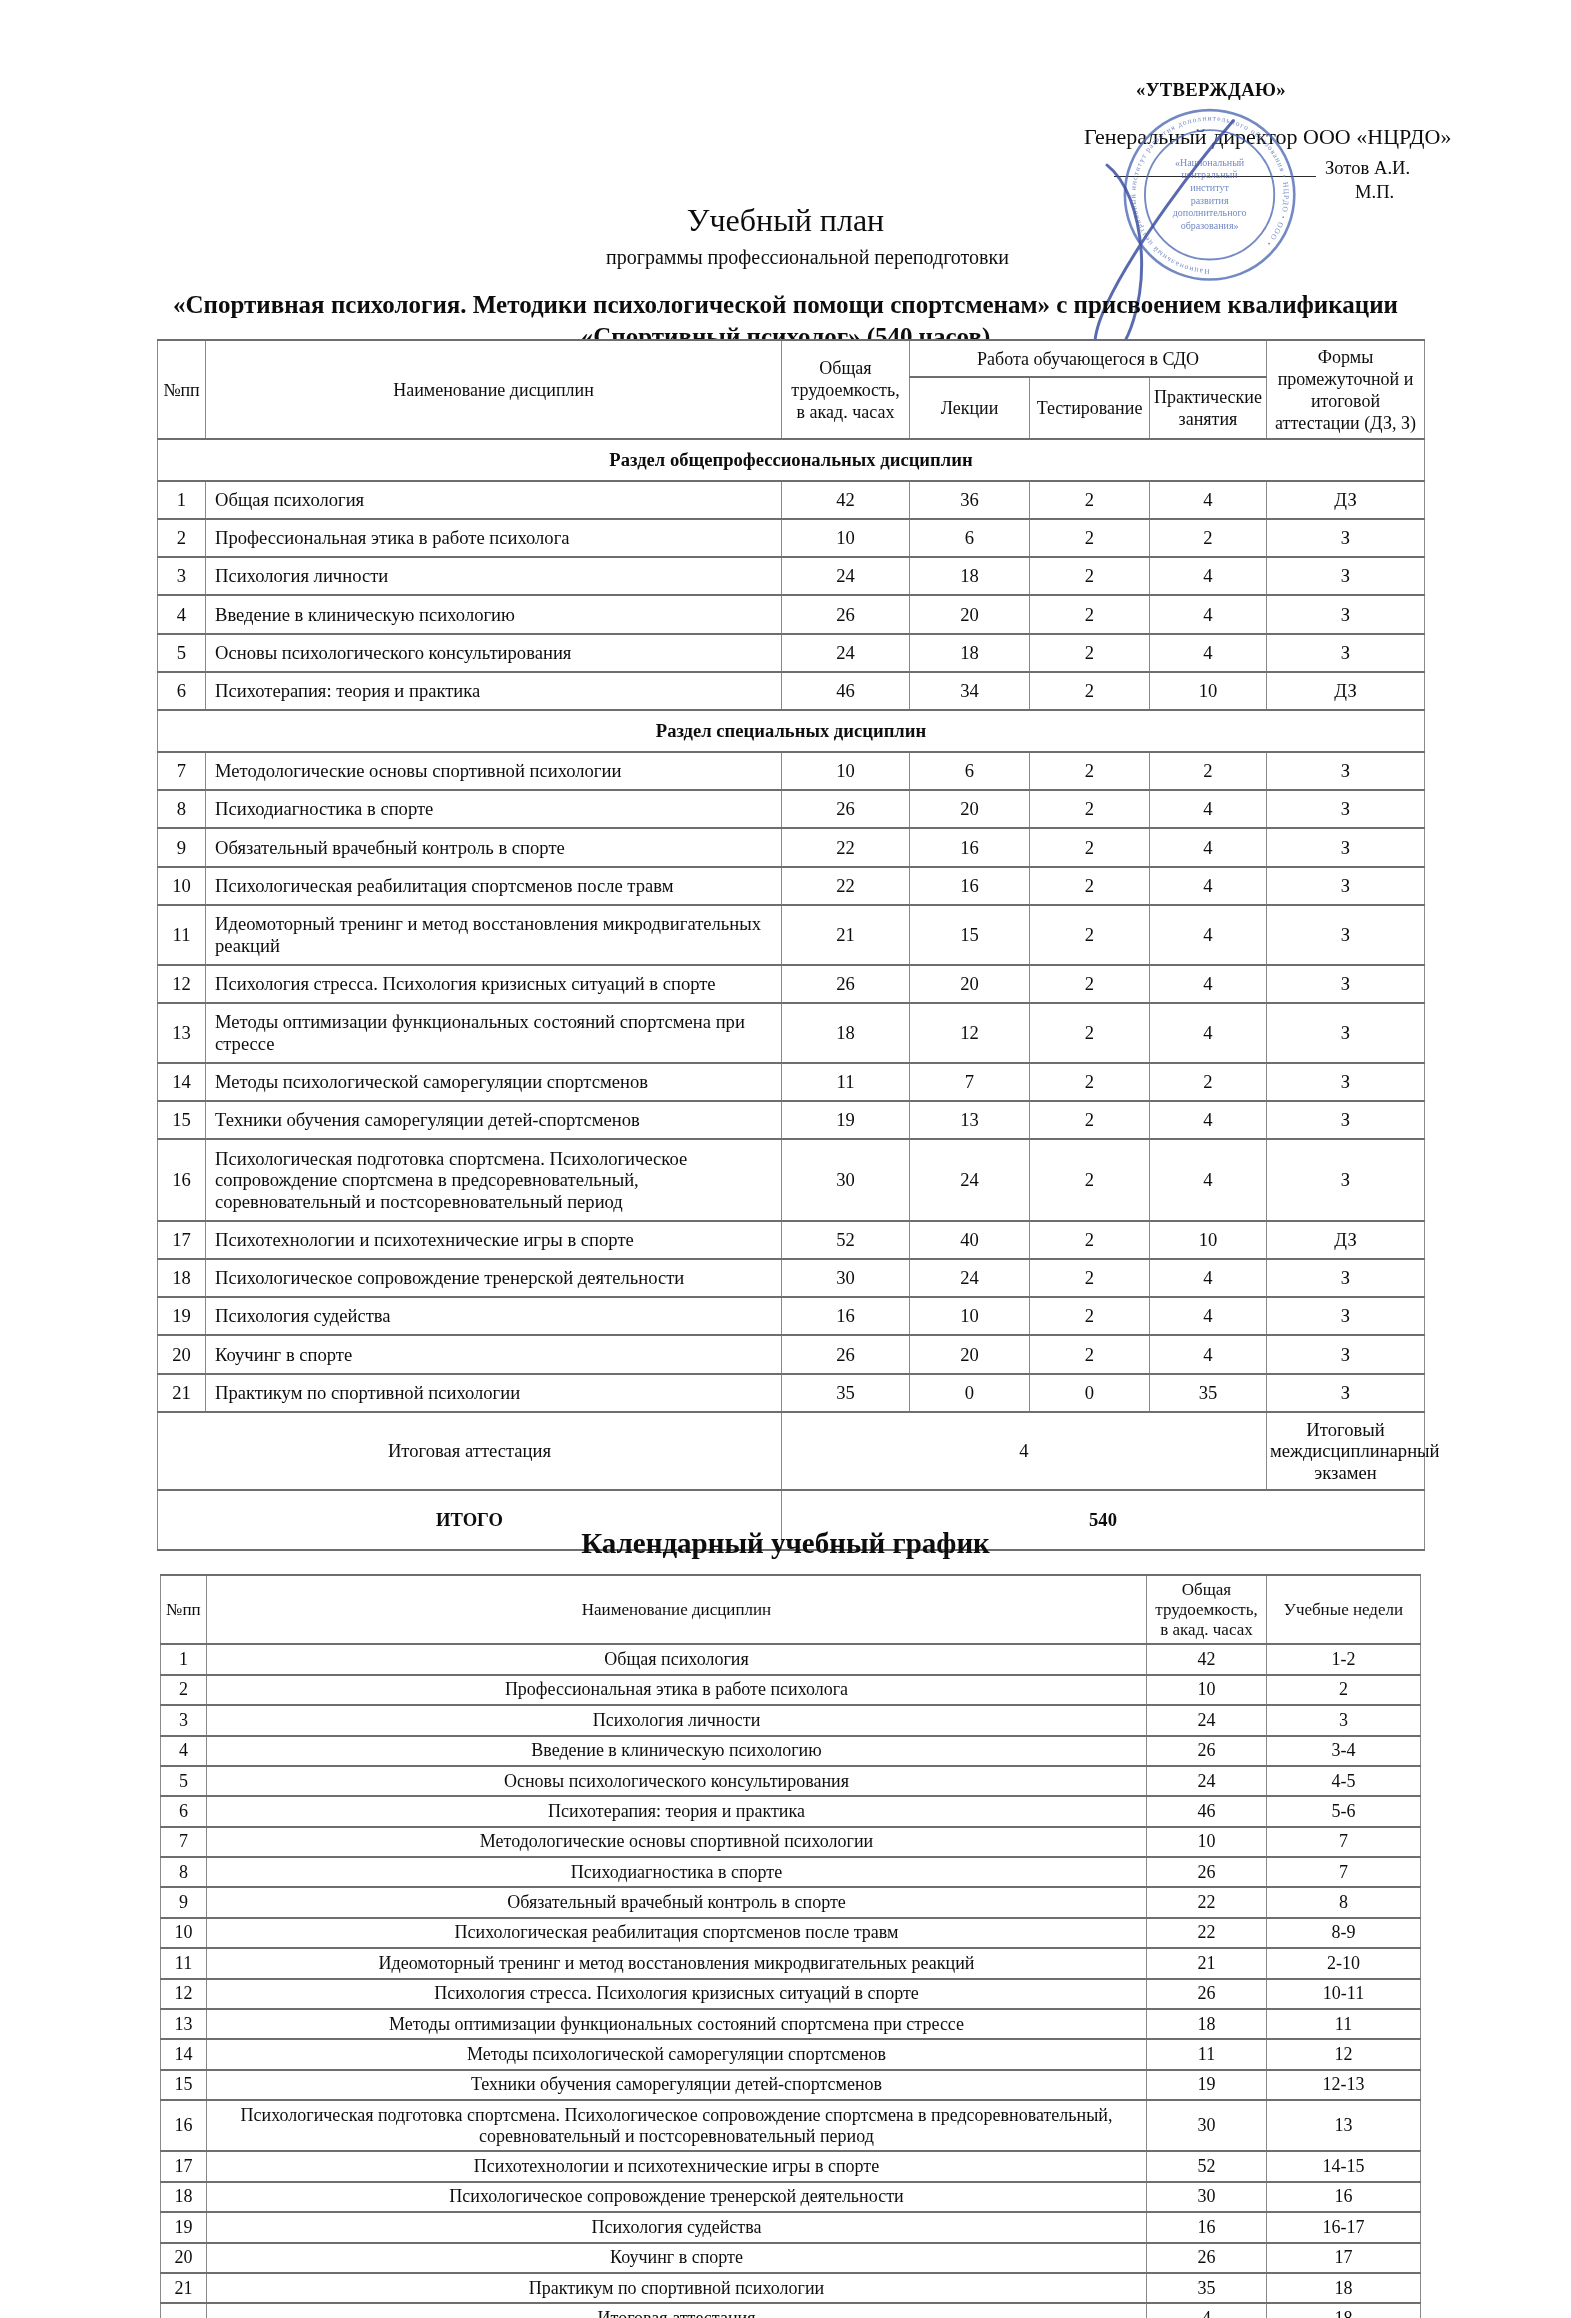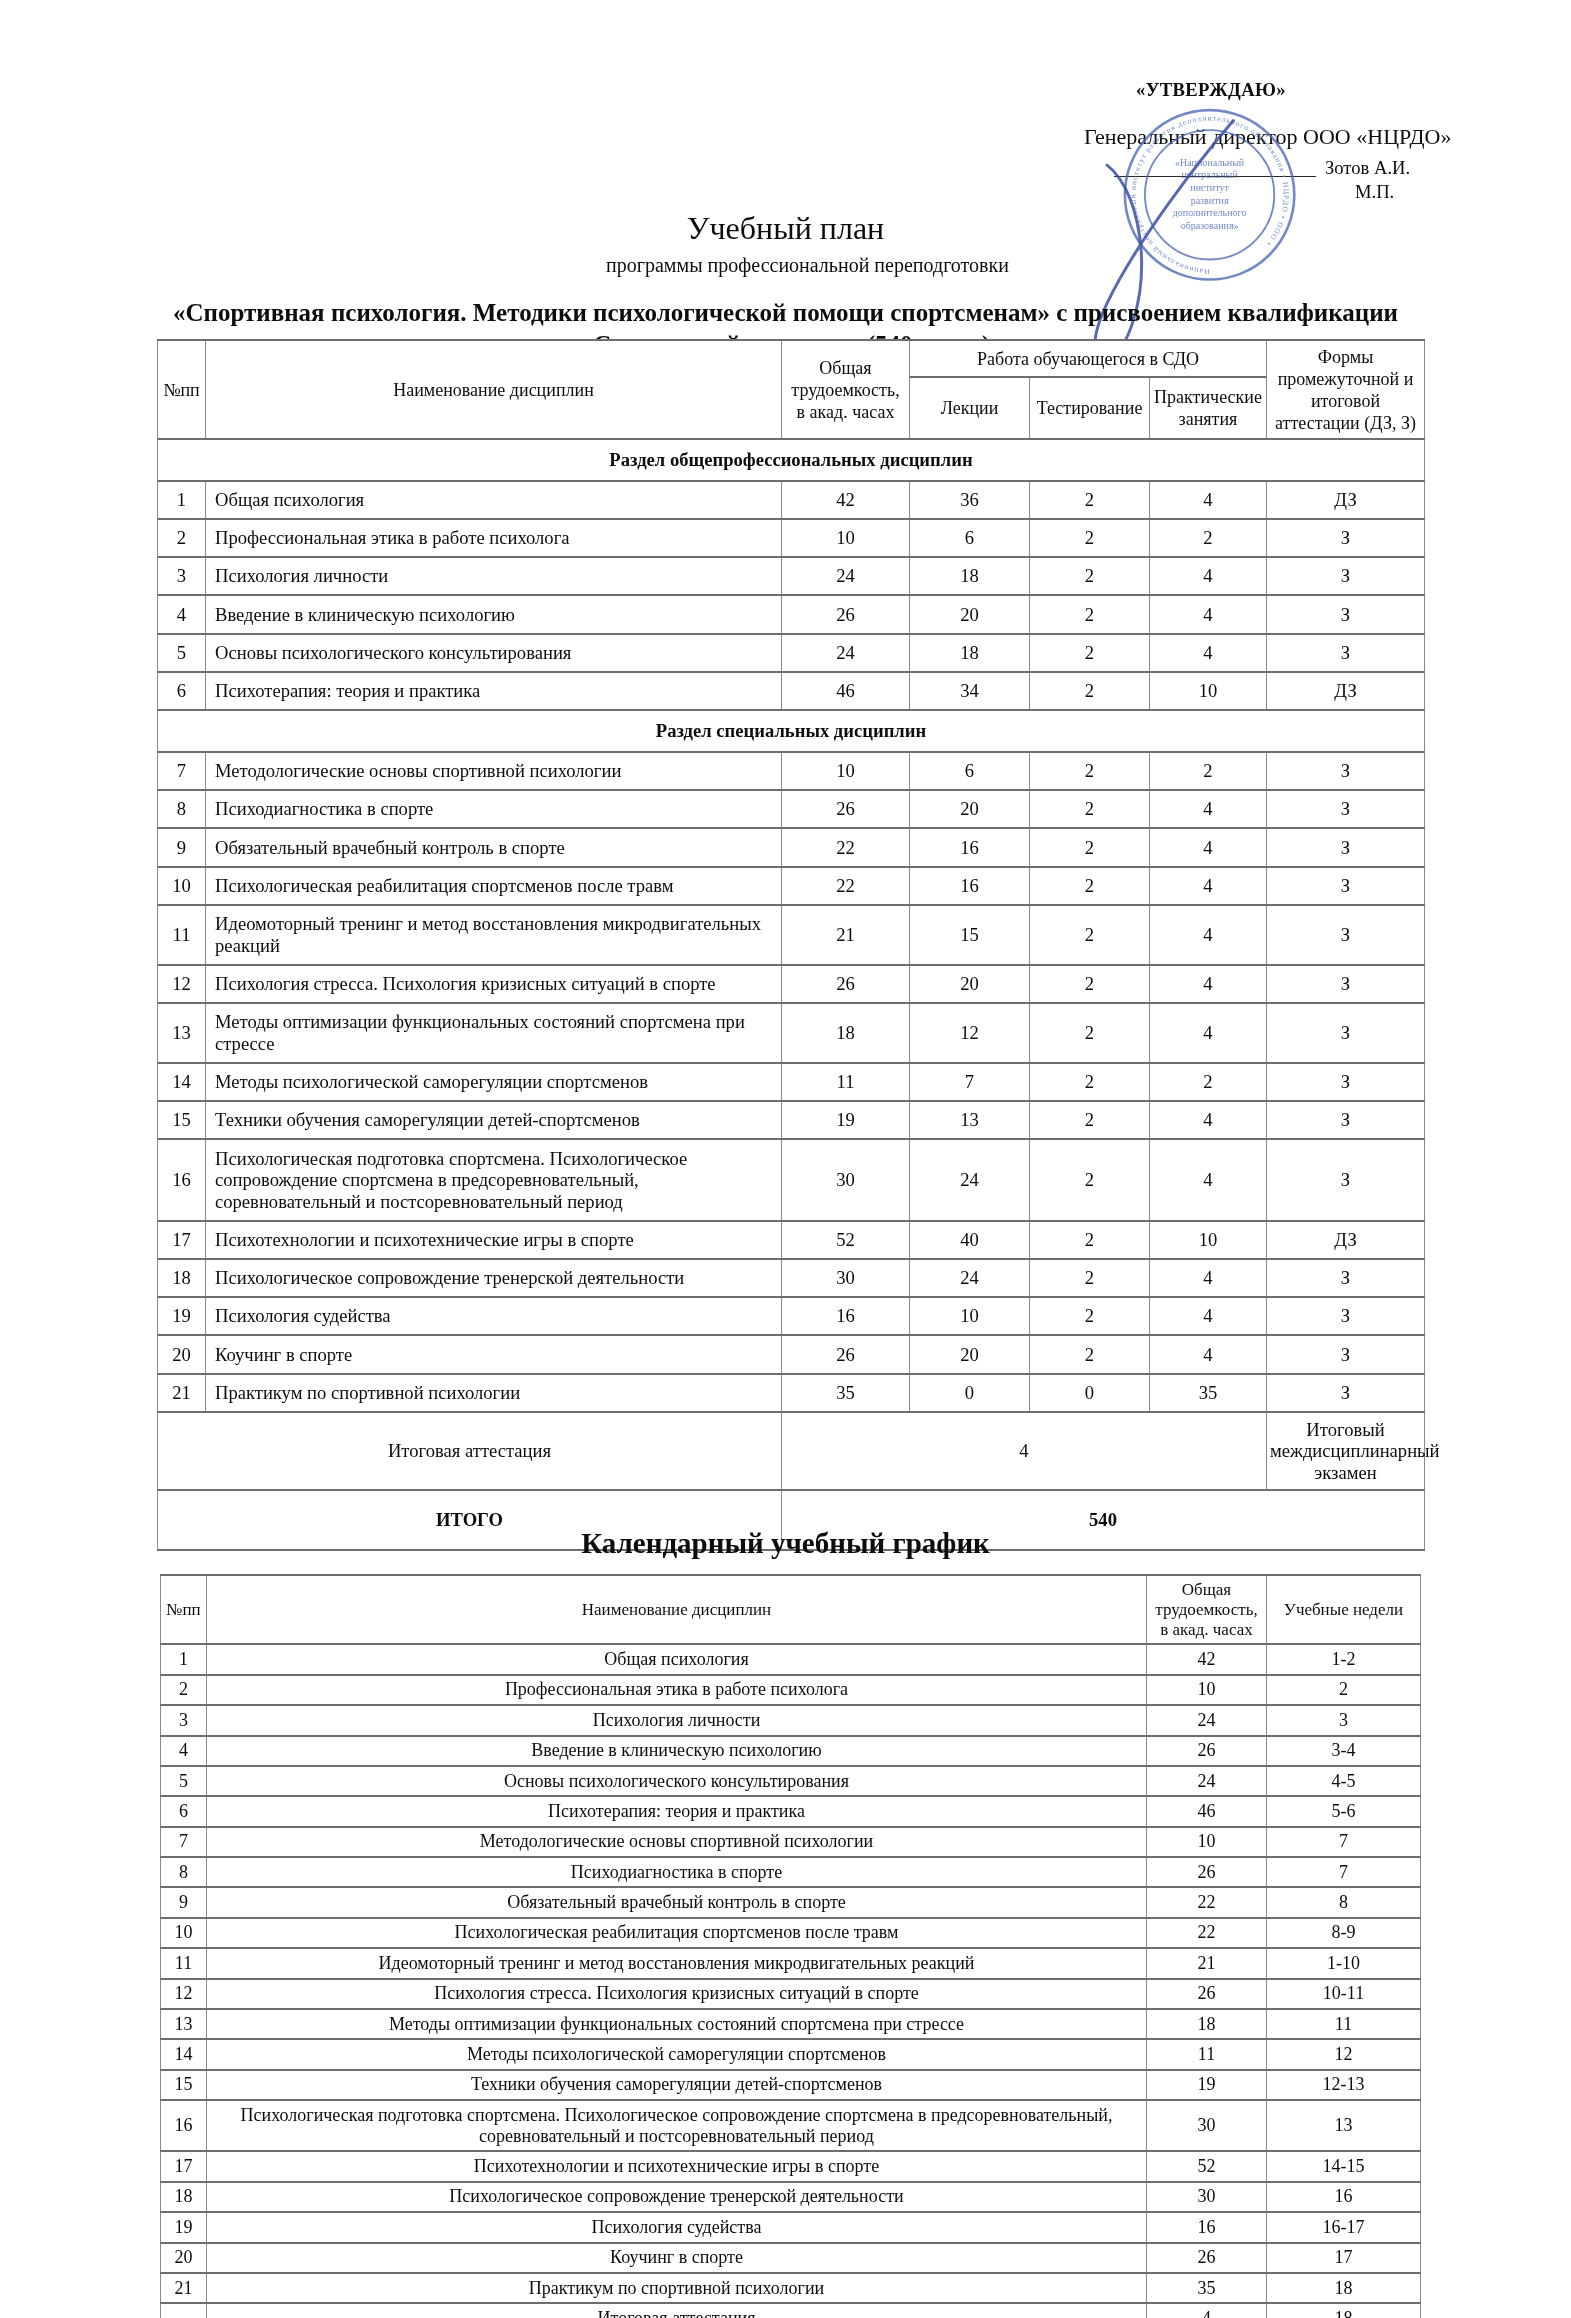--- a/index.html
+++ b/index.html
@@ -14,21 +14,21 @@
 
   
   .approve-label { position: absolute; left: 1107px; top: 79px; width: 208px; text-align: center; font-size: 18.6px; font-weight: bold; letter-spacing: 0.4px; }
   .director-line { position: absolute; left: 1078px; top: 124px; font-size: 22px; margin-left: 6px; }
   .sig-line { position: absolute; left: 1114px; top: 156px; width: 202px; height: 21px; border-bottom: 1.5px solid #2b2b2b; }
   .sig-name { position: absolute; left: 1325px; top: 157px; font-size: 18.6px; }
   .seal-label { position: absolute; left: 1355px; top: 181px; font-size: 18.6px; }
   .stamp-svg { position: absolute; left: 1003px; top: 67px; pointer-events: none; }
 
   
-  .title-block { position: absolute; left: 0; top: 202px; width: 1571px; text-align: center; margin-top: 8px; }
+  .title-block { position: absolute; left: 0; top: 202px; width: 1571px; text-align: center; }
   .doc-title { font-size: 32px; font-weight: normal; }
   .doc-subtitle { font-size: 20px; margin-top: 7.4px; padding-left: 44px; }
   .program-title { font-size: 25px; font-weight: bold; line-height: 32px; width: 1337px; margin: 19.3px auto 0; }
 
   
   table { border-collapse: collapse; table-layout: fixed; background: #fff; }
   th, td {
     border-left: 1.5px solid #8a8a8c; border-right: 1.5px solid #8a8a8c;
     border-top: 2.2px solid #6e6e70; border-bottom: 2.2px solid #6e6e70;
     vertical-align: middle; text-align: center;
@@ -435,21 +435,21 @@
           <td>10</td>
           <td>Психологическая реабилитация спортсменов после травм</td>
           <td>22</td>
           <td>8-9</td>
         </tr>
 
         <tr>
           <td>11</td>
           <td>Идеомоторный тренинг и метод восстановления микродвигательных реакций</td>
           <td>21</td>
-          <td>1-10</td>
+          <td>2-10</td>
         </tr>
 
         <tr>
           <td>12</td>
           <td>Психология стресса. Психология кризисных ситуаций в спорте</td>
           <td>26</td>
           <td>10-11</td>
         </tr>
 
         <tr>

